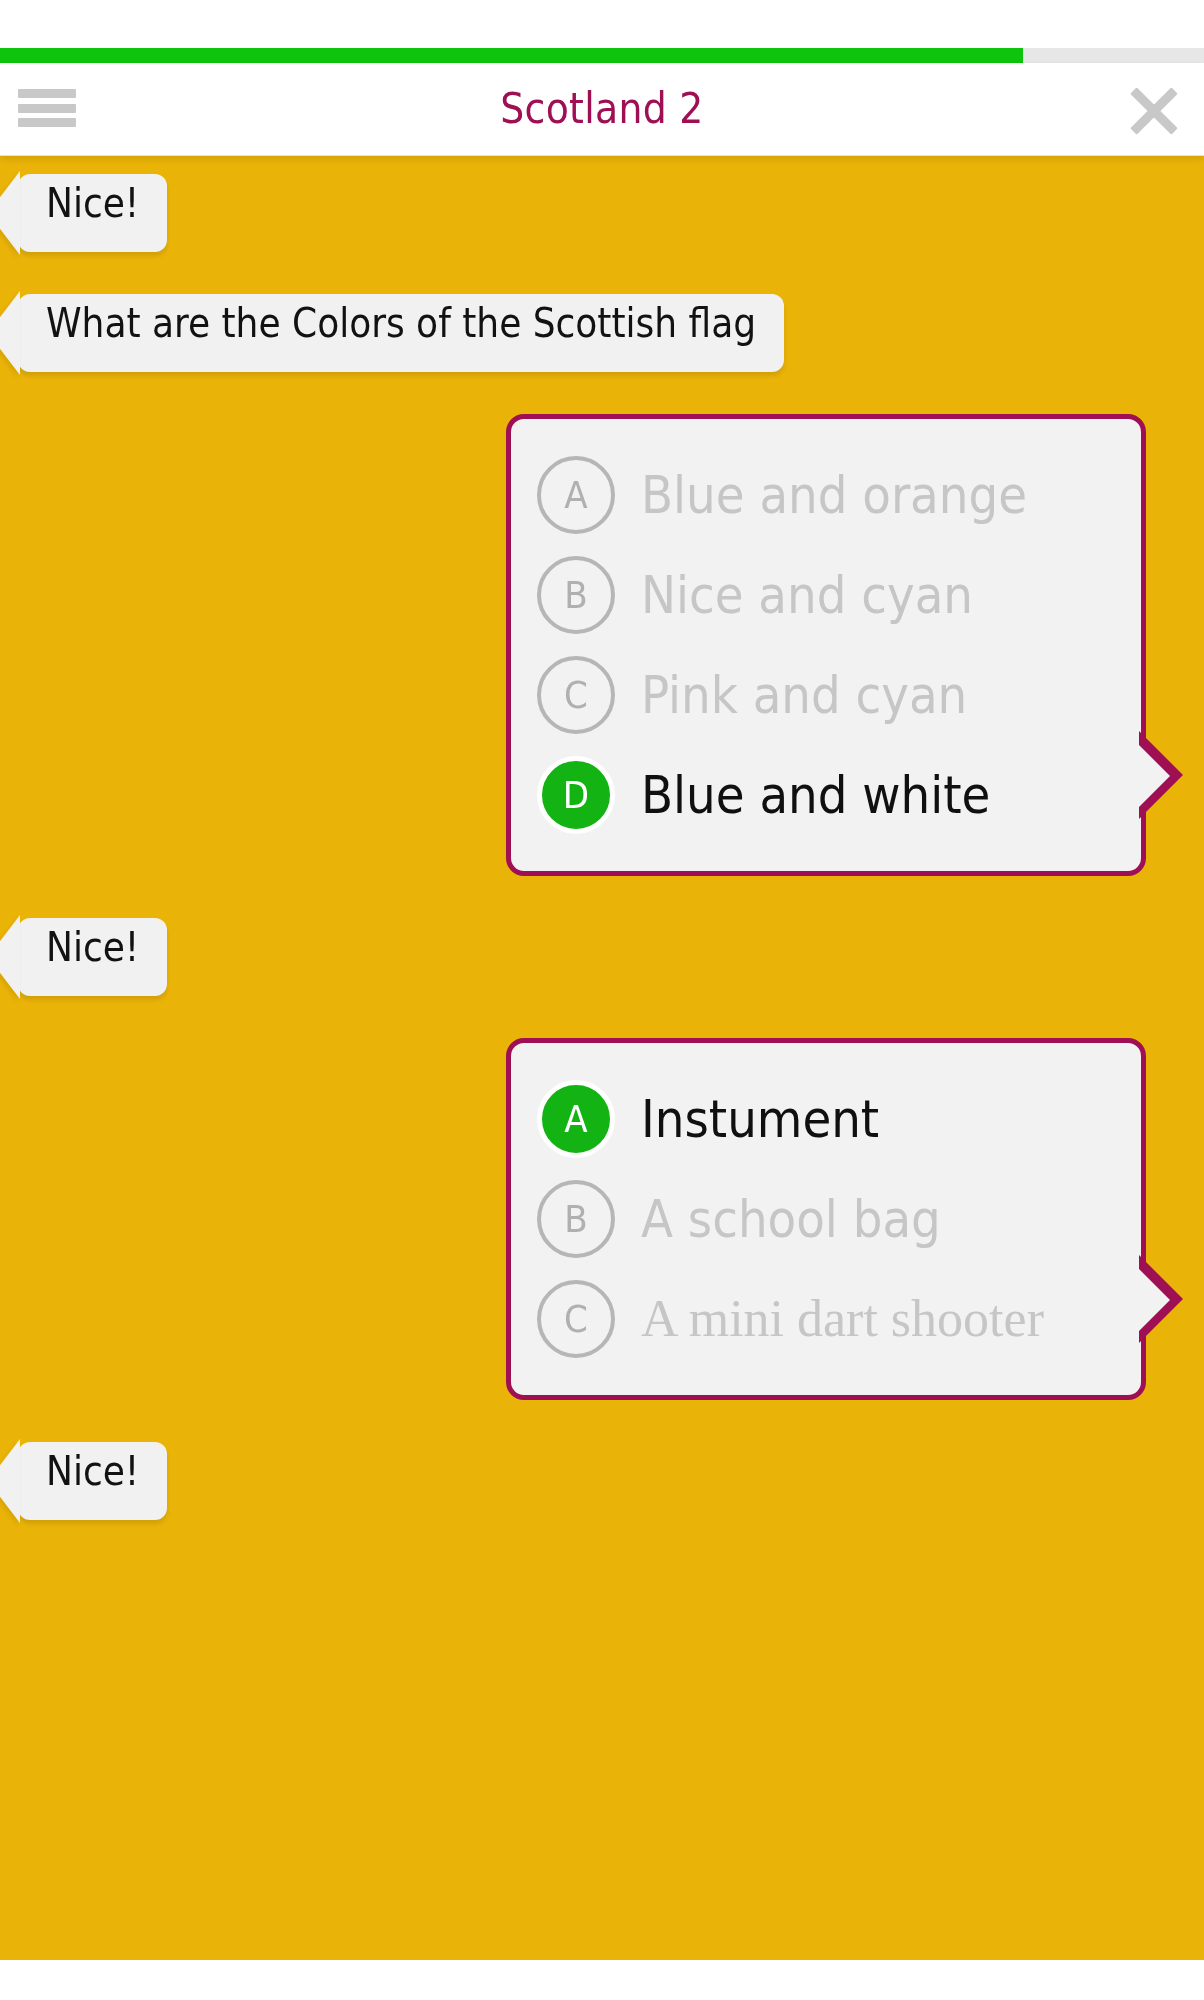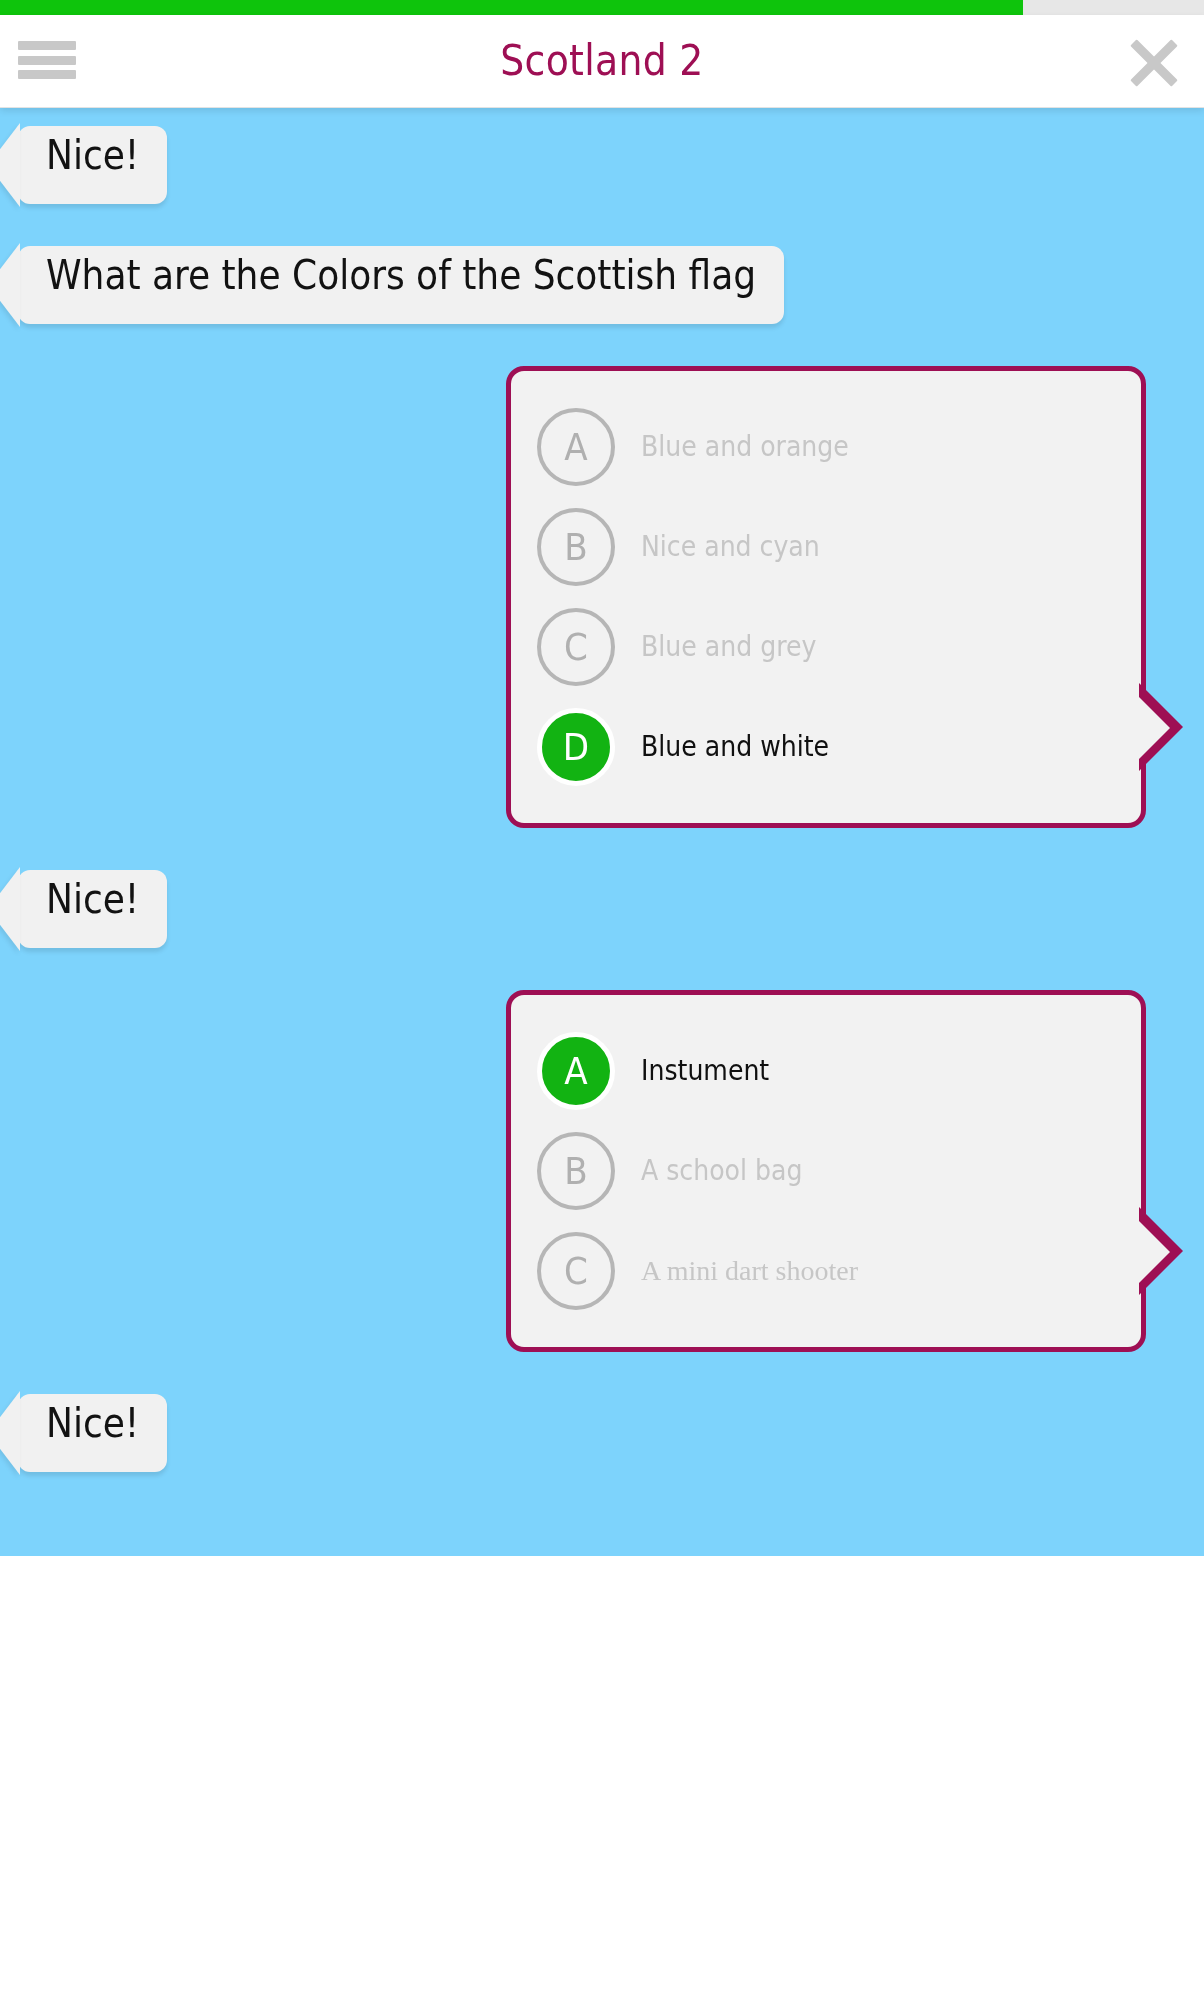--- a/index.html
+++ b/index.html
@@ -8,23 +8,24 @@
     width: 1204px;
     height: 2000px;
     background: #ffffff;
     font-family: "DejaVu Sans Condensed", "Liberation Sans Narrow", "Liberation Sans", sans-serif;
     overflow: hidden;
   }
 
   #app {
     position: relative;
     width: 1204px;
-    height: 1556px;
-    background: #7dd3fc;
+    height: 1912px;
+    background: #eab308;
     overflow: hidden;
+    margin-top: 48px;
   }
 
   
   .progress-track {
     position: absolute;
     top: 0; left: 0;
     width: 1204px;
     height: 15px;
     background: #e7e7e7;
   }
@@ -185,21 +186,21 @@
     background: transparent;
   }
   .option-badge.selected {
     background: #12b312;
     color: #ffffff;
     border: 5px solid #ffffff;
     box-shadow: 0 0 0 0px #ffffff;
   }
   .option-label {
     margin-left: 26px;
-    font-size: 28px;
+    font-size: 52px;
     line-height: 46px;
   }
   .option-label.inactive { color: #c6c6c6; }
   .option-label.selected { color: #101010; }
 </style>
 </head>
 <body>
 
 <div id="app">
 
@@ -225,21 +226,21 @@
           <div class="option">
             <div class="option-badge inactive" style="border-color: rgb(182, 182, 182);">A</div>
             <div class="option-label inactive" style="color: rgb(198, 198, 198);">Blue and orange</div>
           </div>
           <div class="option">
             <div class="option-badge inactive" style="border-color: rgb(182, 182, 182);">B</div>
             <div class="option-label inactive" style="color: rgb(198, 198, 198);">Nice and cyan</div>
           </div>
           <div class="option">
             <div class="option-badge inactive" style="border-color: rgb(182, 182, 182);">C</div>
-            <div class="option-label inactive" style="color: rgb(198, 198, 198);">Blue and grey</div>
+            <div class="option-label inactive" style="color: rgb(198, 198, 198);">Pink and cyan</div>
           </div>
           <div class="option">
             <div class="option-badge selected" style="background: rgb(18, 179, 18);">D</div>
             <div class="option-label selected">Blue and white</div>
           </div>
           <div class="tail-outer" style="border-left-color: rgb(158, 15, 84);"></div>
           <div class="tail-inner" style="border-left-color: rgb(242, 242, 242);"></div>
         </div>
       </div>
       <div class="bot-row"><div class="bot-bubble">Nice!</div></div>

